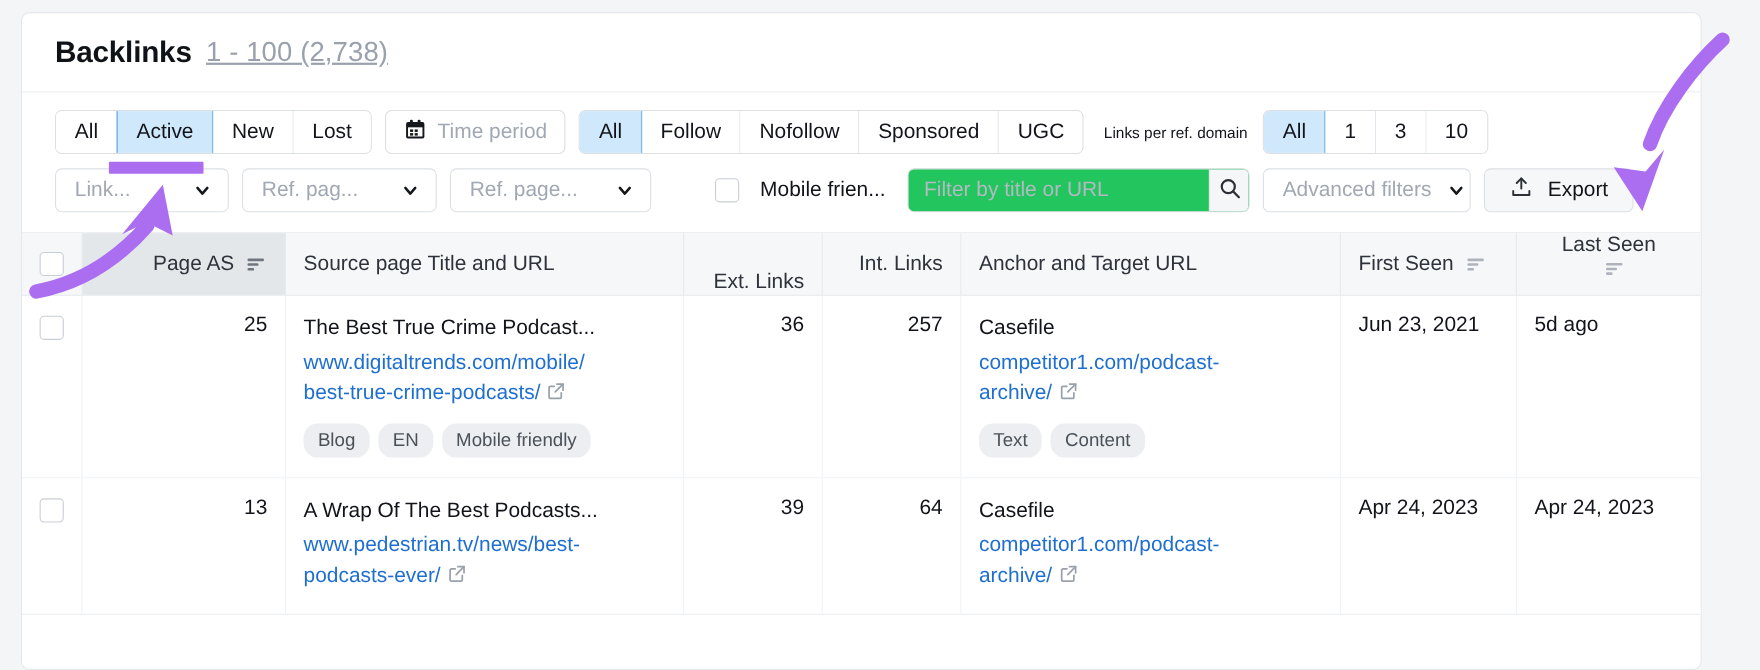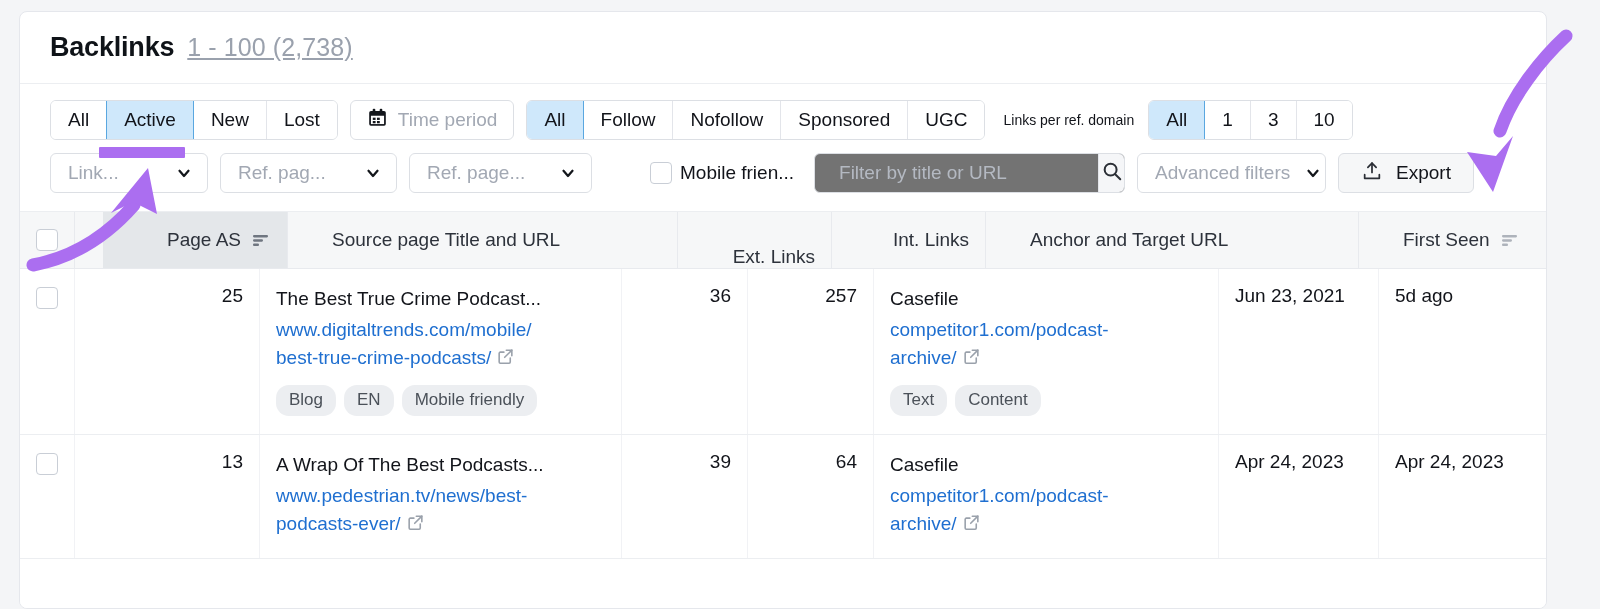--- a/index.html
+++ b/index.html
@@ -141,21 +141,21 @@
   .dd-caret {
     margin-left: 14px;
     display: flex;
     align-items: center;
   }
 
   
   .chk-filter {
     display: flex;
     align-items: center;
-    gap: 8px;
+    gap: 19px;
     cursor: pointer;
     margin-left: 14px;
     margin-right: 8px;
     padding-left: 32px;
   }
   .chk {
     width: 22px;
     height: 22px;
     border: 1.5px solid #c9ced6;
     border-radius: 4px;
@@ -169,23 +169,22 @@
   }
 
   
   .search {
     display: flex;
     align-items: stretch;
     height: 40px;
     border: 1px solid #dcdfe4;
     border-radius: 6px;
     overflow: hidden;
-    background: #737373;
+    background: #22c55e;
     width: 311px;
-    padding-left: 10px;
   }
   .search input {
     flex: 1;
     border: none;
     outline: none;
     font-size: 19px;
     font-family: "Liberation Sans", sans-serif;
     color: #12141a;
     padding: 0 14px;
     background: transparent;
@@ -221,21 +220,20 @@
   
   .table {
     width: 100%;
     border-top: 1px solid #eceef1;
   }
   .thead {
     display: flex;
     height: 57px;
     background: #f6f7f8;
     border-bottom: 1px solid #e8eaee;
-    gap: 28px;
   }
   .th {
     display: flex;
     align-items: center;
     font-size: 19px;
     color: #2d323b;
     border-right: 1px solid #e8eaee;
     padding: 0 16px;
     white-space: nowrap;
   }

